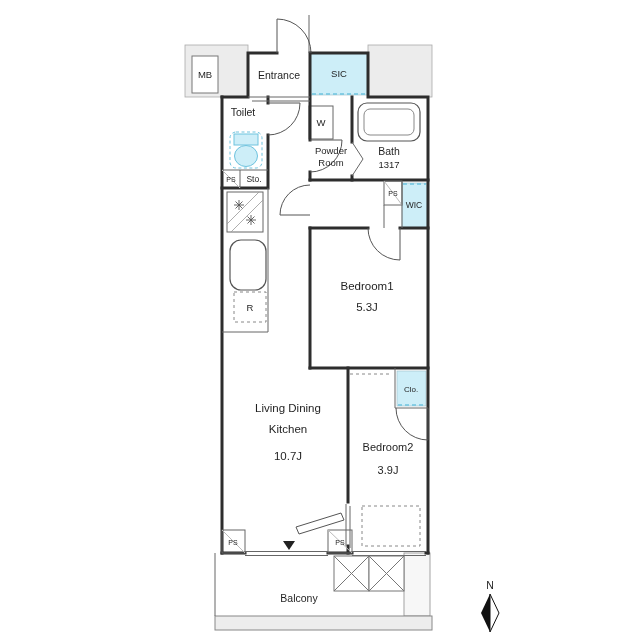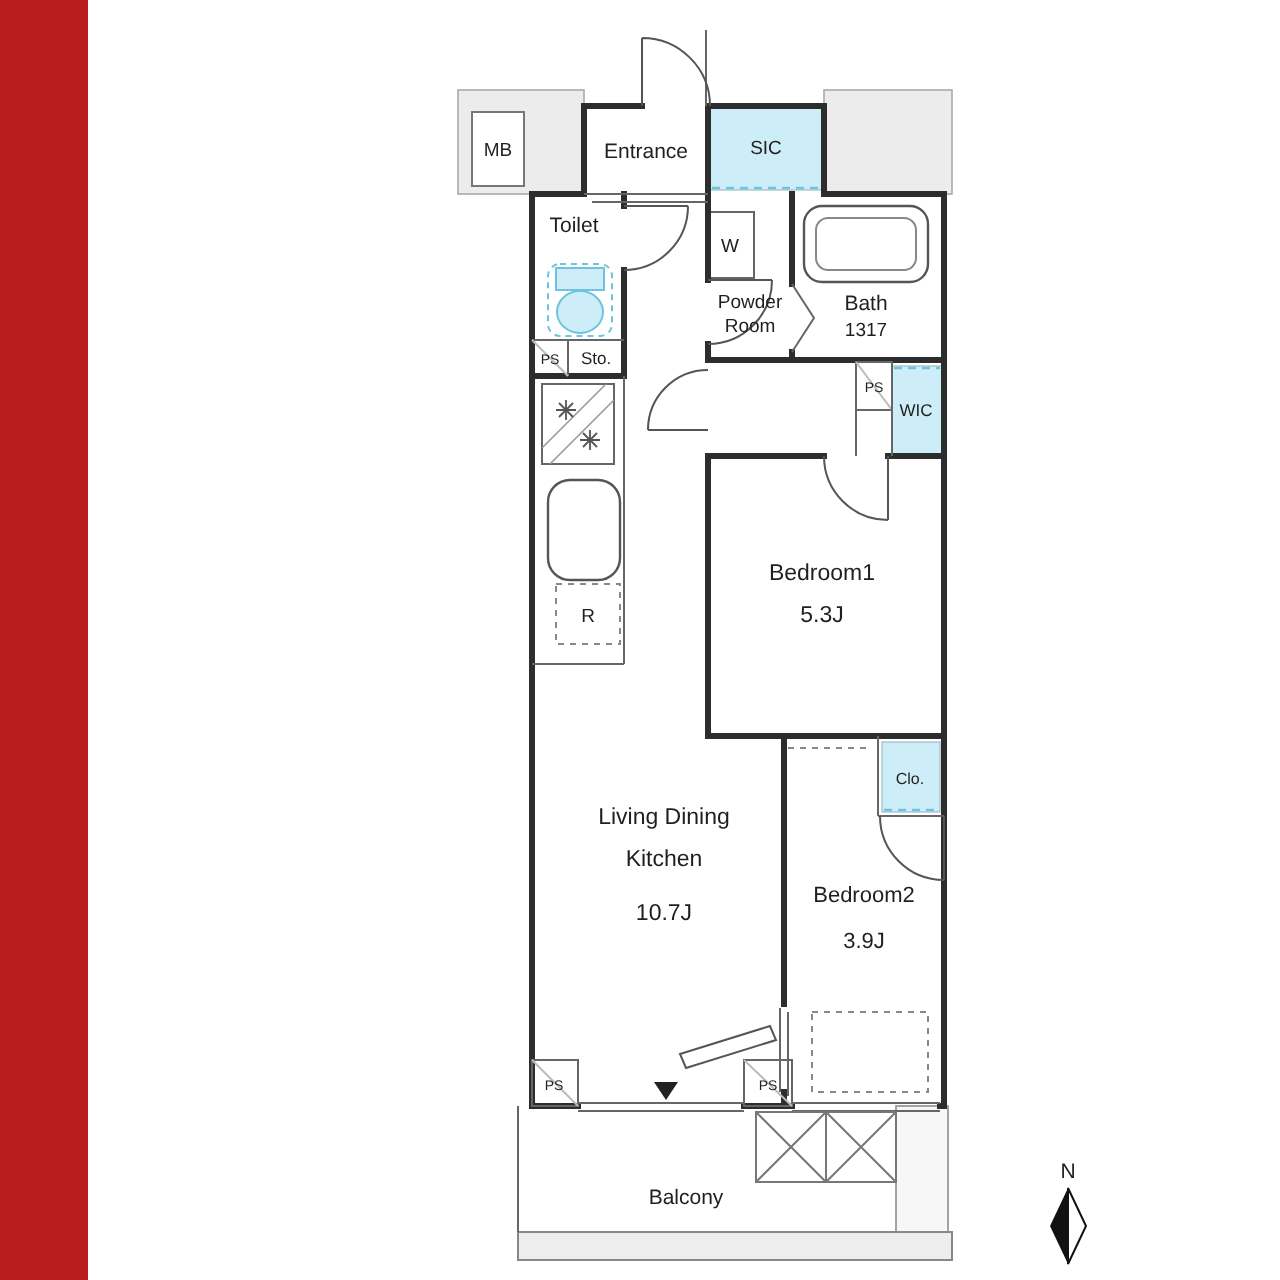--- a/index.html
+++ b/index.html
@@ -1,16 +1,16 @@
 <!DOCTYPE html>
 <html><head>
 <meta charset="utf-8">
 <style>
   html,body{margin:0;padding:0;background:#ffffff;}
-  .page{width:532px;height:640px;position:relative;background:#b91c1c;overflow:hidden;padding-left:44px;}
+  .page{width:532px;height:640px;position:relative;background:#0f766e;overflow:hidden;}
   svg{display:block;}
   text{font-family:"Liberation Sans", sans-serif;fill:#1f1f1f;}
 </style>
 </head>
 <body>
 
 <div class="page">
 <svg width="640" height="640" viewBox="0 0 640 640">
 
   <rect x="0" y="0" width="640" height="640" fill="#ffffff"></rect>

